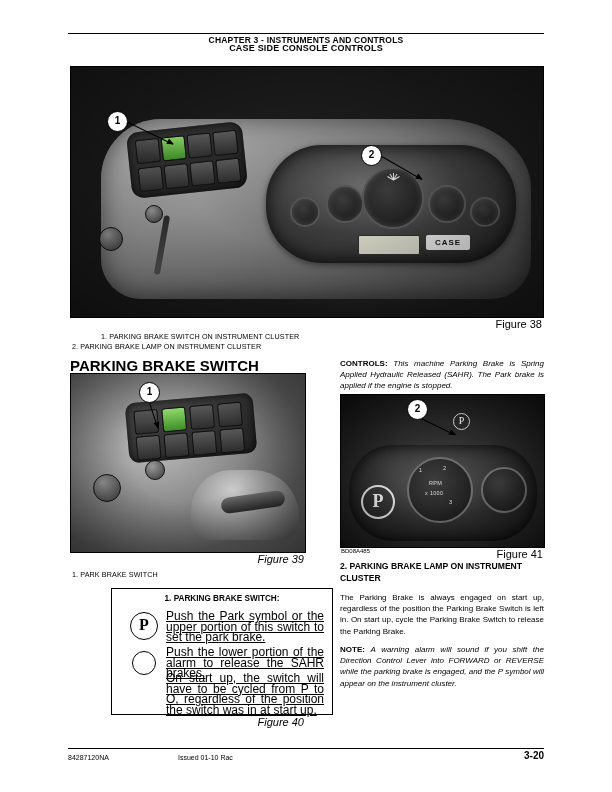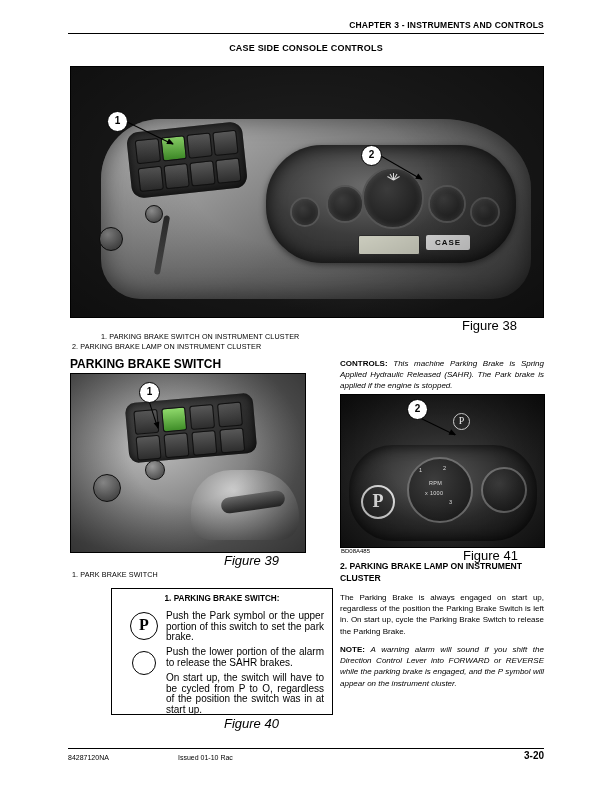--- a/index.html
+++ b/index.html
@@ -19,23 +19,23 @@
     position: absolute;
     left: 0; top: 0;
     width: 612px;
     height: 792px;
   }
 
   
   .chapter-header {
     position: absolute;
     left: 68px;
-    top: 20px;
+    top: 35px;
     width: 476px;
-    text-align: right;
+    text-align: center;
     font-size: 8.5px;
     font-weight: bold;
     letter-spacing: 0.2px;
   }
   .header-rule {
     position: absolute;
     left: 68px;
     top: 33px;
     width: 476px;
     height: 1px;
@@ -190,35 +190,36 @@
     content: "";
     position: absolute;
     right: -1px; top: -2.6px;
     border-left: 7px solid #000;
     border-top: 3.2px solid transparent;
     border-bottom: 3.2px solid transparent;
   }
 
   .fig-label {
     position: absolute;
-    font-size: 13px;
+    font-size: 11px;
+    text-align: right;
   }
 
   
   .legend {
     position: absolute;
     font-size: 7.2px;
     line-height: 10px;
     letter-spacing: 0.1px;
   }
 
   
   .col-head {
     position: absolute;
-    font-size: 12px;
+    font-size: 15px;
     font-weight: bold;
   }
 
   
   .fig39-box {
     position: absolute;
     left: 70px;
     top: 373px;
     width: 234px;
     height: 178px;
@@ -380,23 +381,24 @@
   .box40-title {
     position: absolute;
     left: 0; top: 5px;
     width: 100%;
     text-align: center;
     font-size: 8.2px;
     font-weight: bold;
   }
   .box40-row {
     position: absolute;
-    font-size: 10px;
+    font-size: 12px;
     line-height: 10.6px;
     text-align: justify;
+    text-decoration: underline;
   }
   .psym {
     position: absolute;
     width: 26px; height: 26px;
     border-radius: 50%;
     border: 1.6px solid #000;
     font-size: 16px;
     font-weight: bold;
     text-align: center;
     line-height: 24px;

